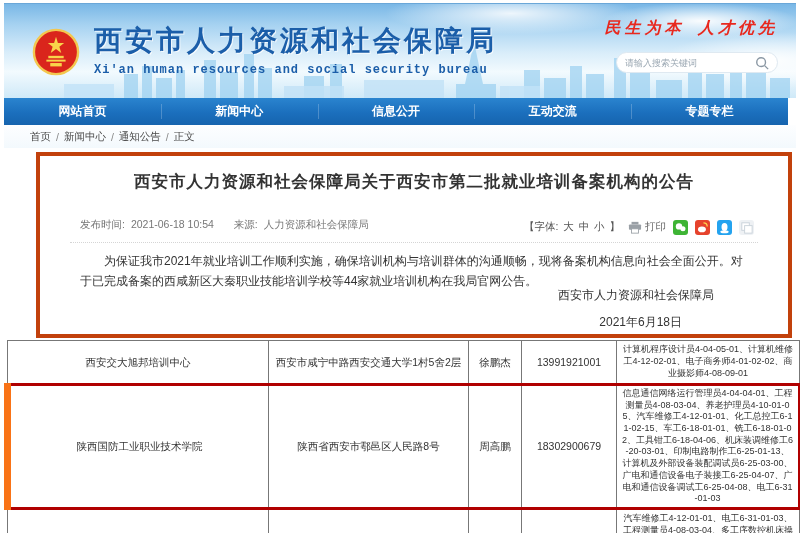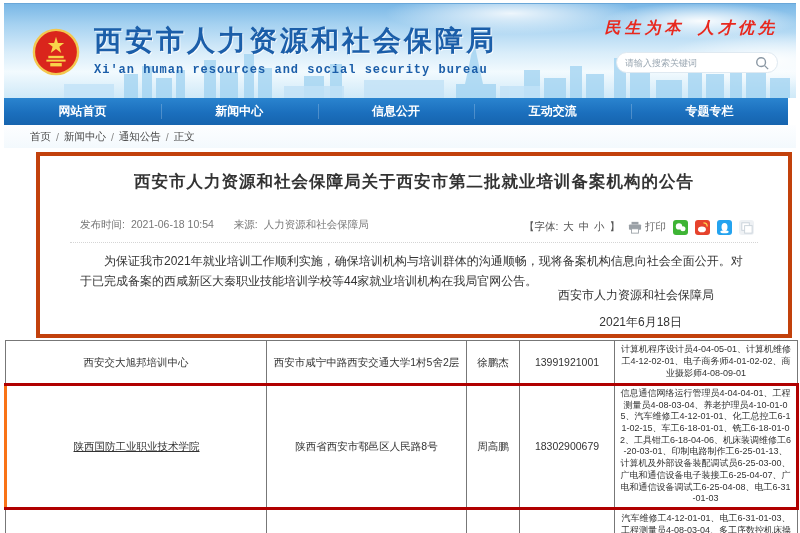--- a/index.html
+++ b/index.html
@@ -67,21 +67,21 @@
   .signature { position:absolute; top:131px; right:74px; font-size:12px; color:#333; }
   .art-date  { position:absolute; top:158px; right:106px; font-size:12px; color:#333; }
 
   
   .tbl { position:absolute; top:340px; left:4px; width:792px; border-collapse:collapse; table-layout:fixed; }
   .tbl td { border:1px solid #777; text-align:center; vertical-align:middle; color:#333;
             padding:2px 3px; font-size:10.5px; line-height:1.35; word-break:break-all; }
   .tbl td.occ { font-size:9px; line-height:1.3; padding:2px 4px; }
   .tbl tr.r1 { height:44px; } .tbl tr.r2 { height:76px; } .tbl tr.r3 { height:67px; }
   .tbl tr.hl td { border-top:3px solid #b00000; border-bottom:3px solid #b00000; }
-  .tbl tr.hl td:first-child { border-left:3px solid #f97316;text-decoration:underline; }
+  .tbl tr.hl td:first-child { border-left:7px solid #f97316; }
   .tbl tr.hl td:last-child  { border-right:3px solid #b00000; }
   .c1{width:261px;} .c2{width:200px;} .c3{width:53px;} .c4{width:95px;} .c5{width:183px;}
 </style>
 </head>
 <body>
 
 <div class="page">
 
   <div class="banner">
     <svg class="skyline" viewBox="0 0 792 58" preserveAspectRatio="none">

